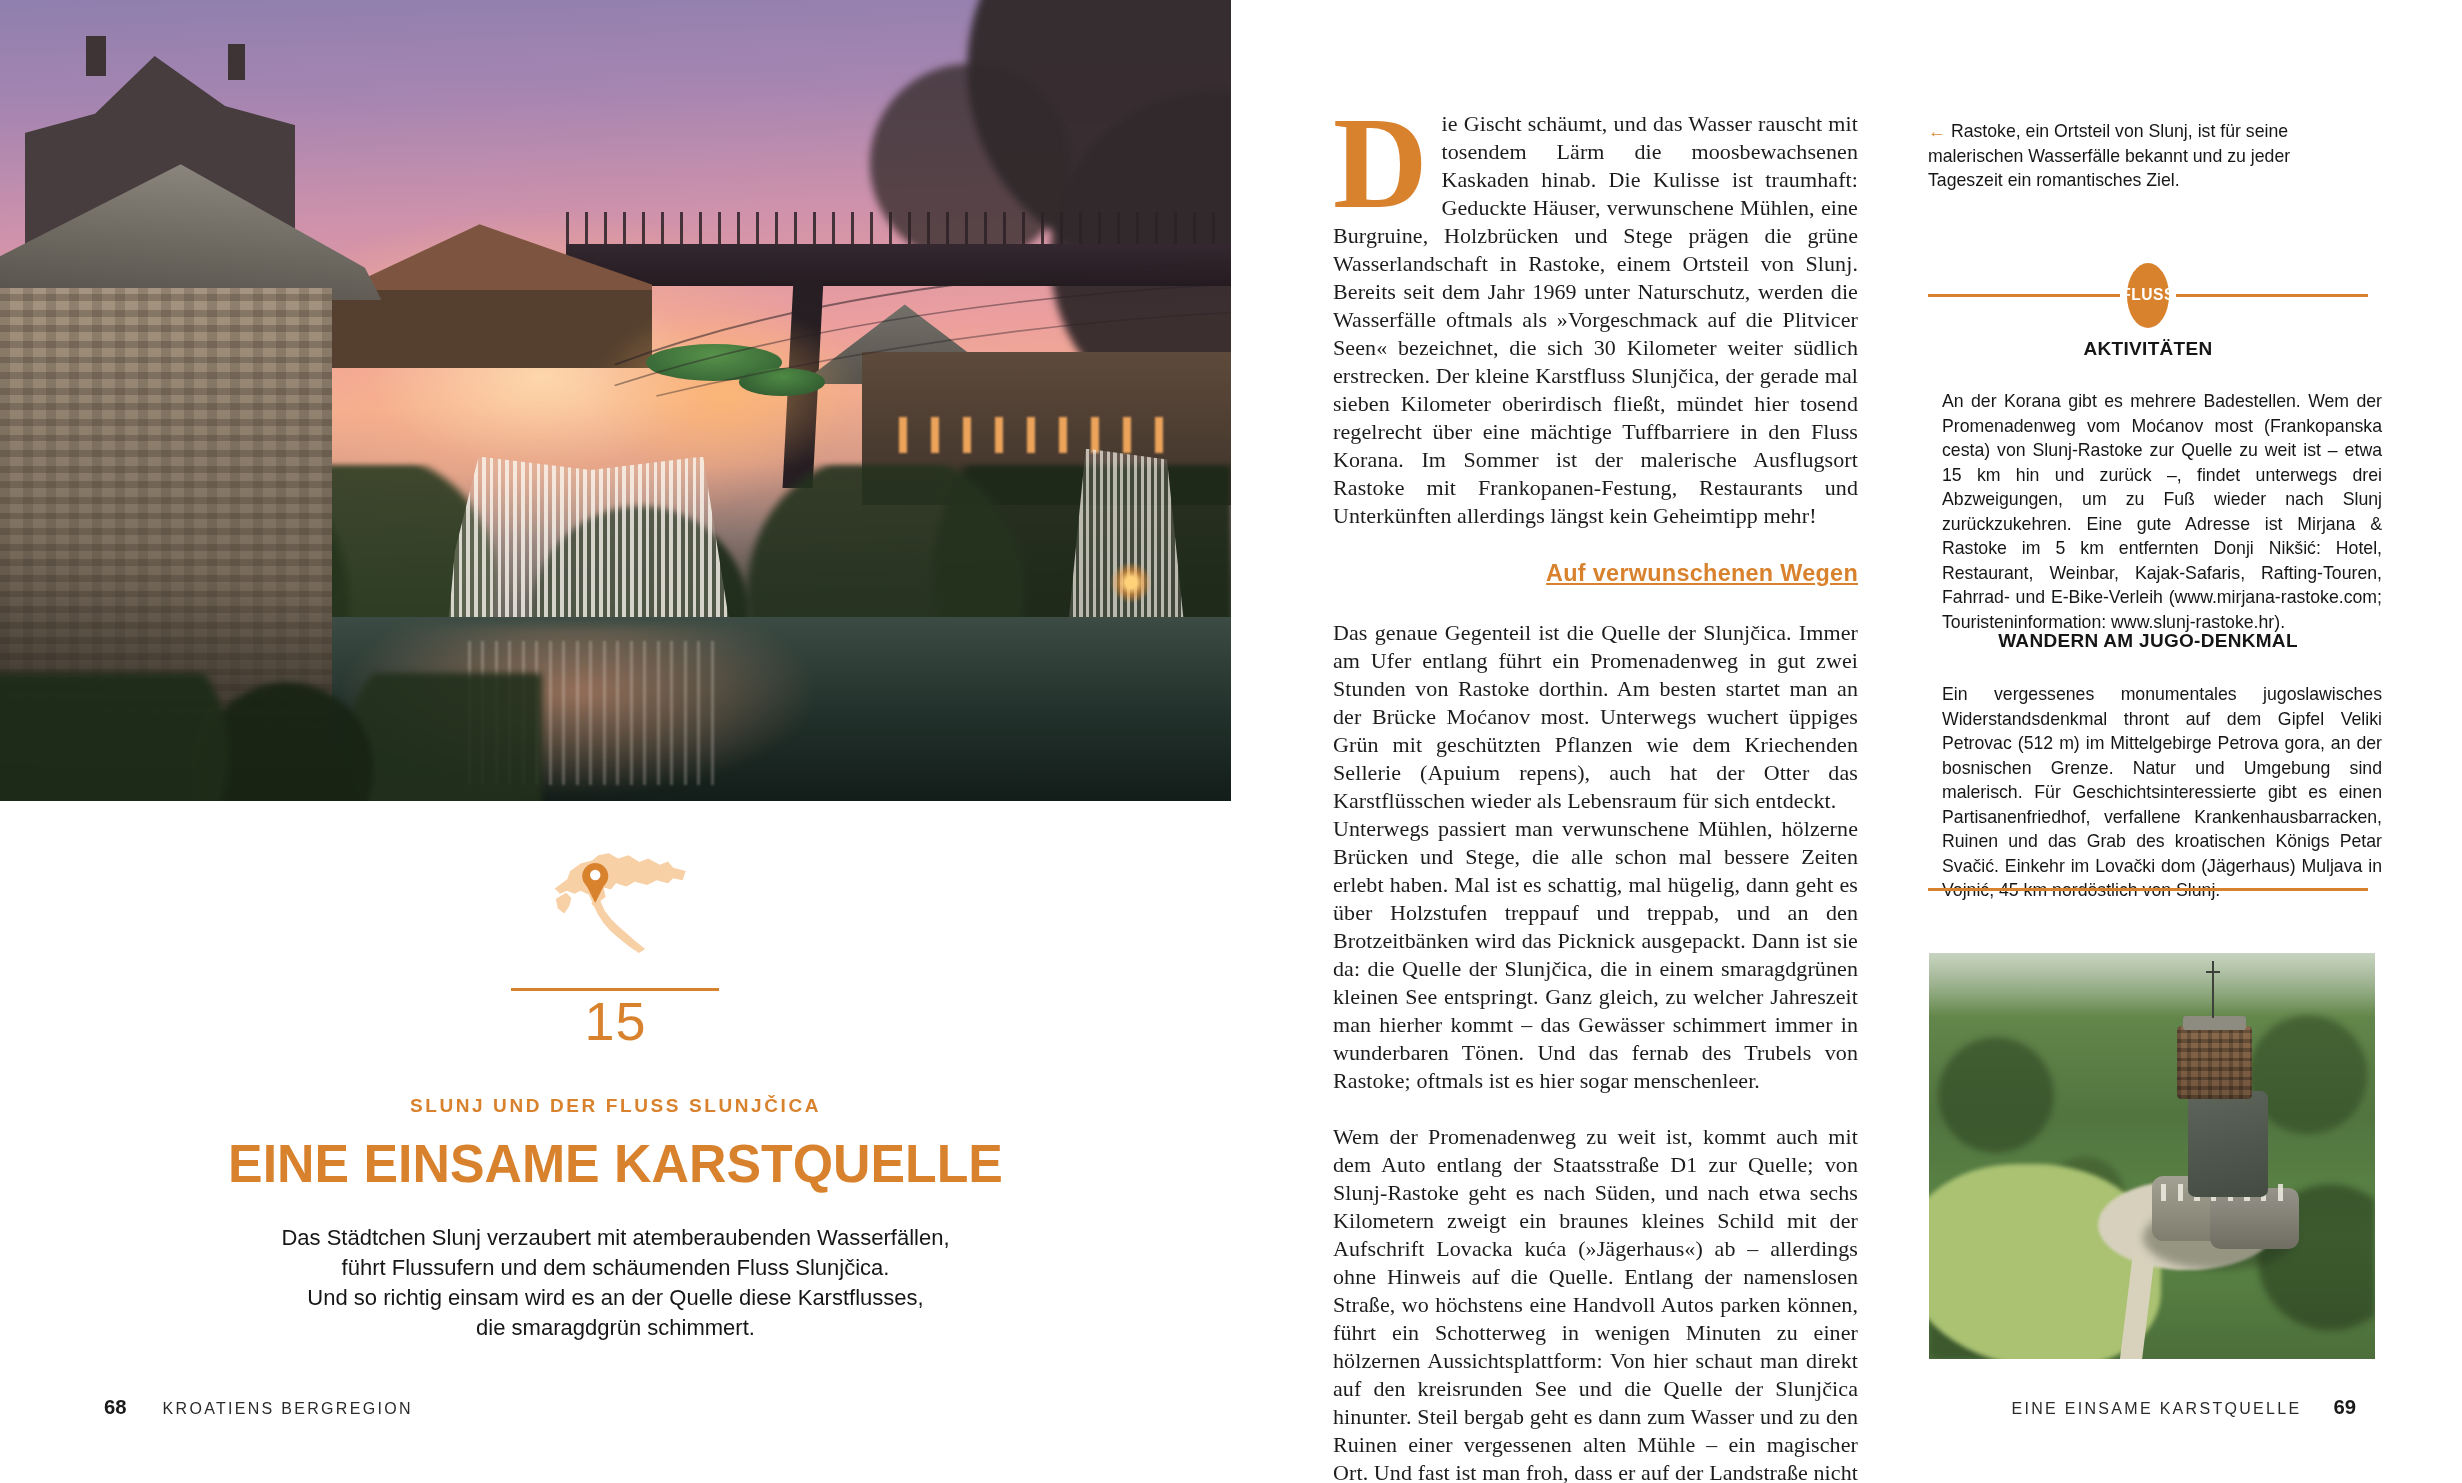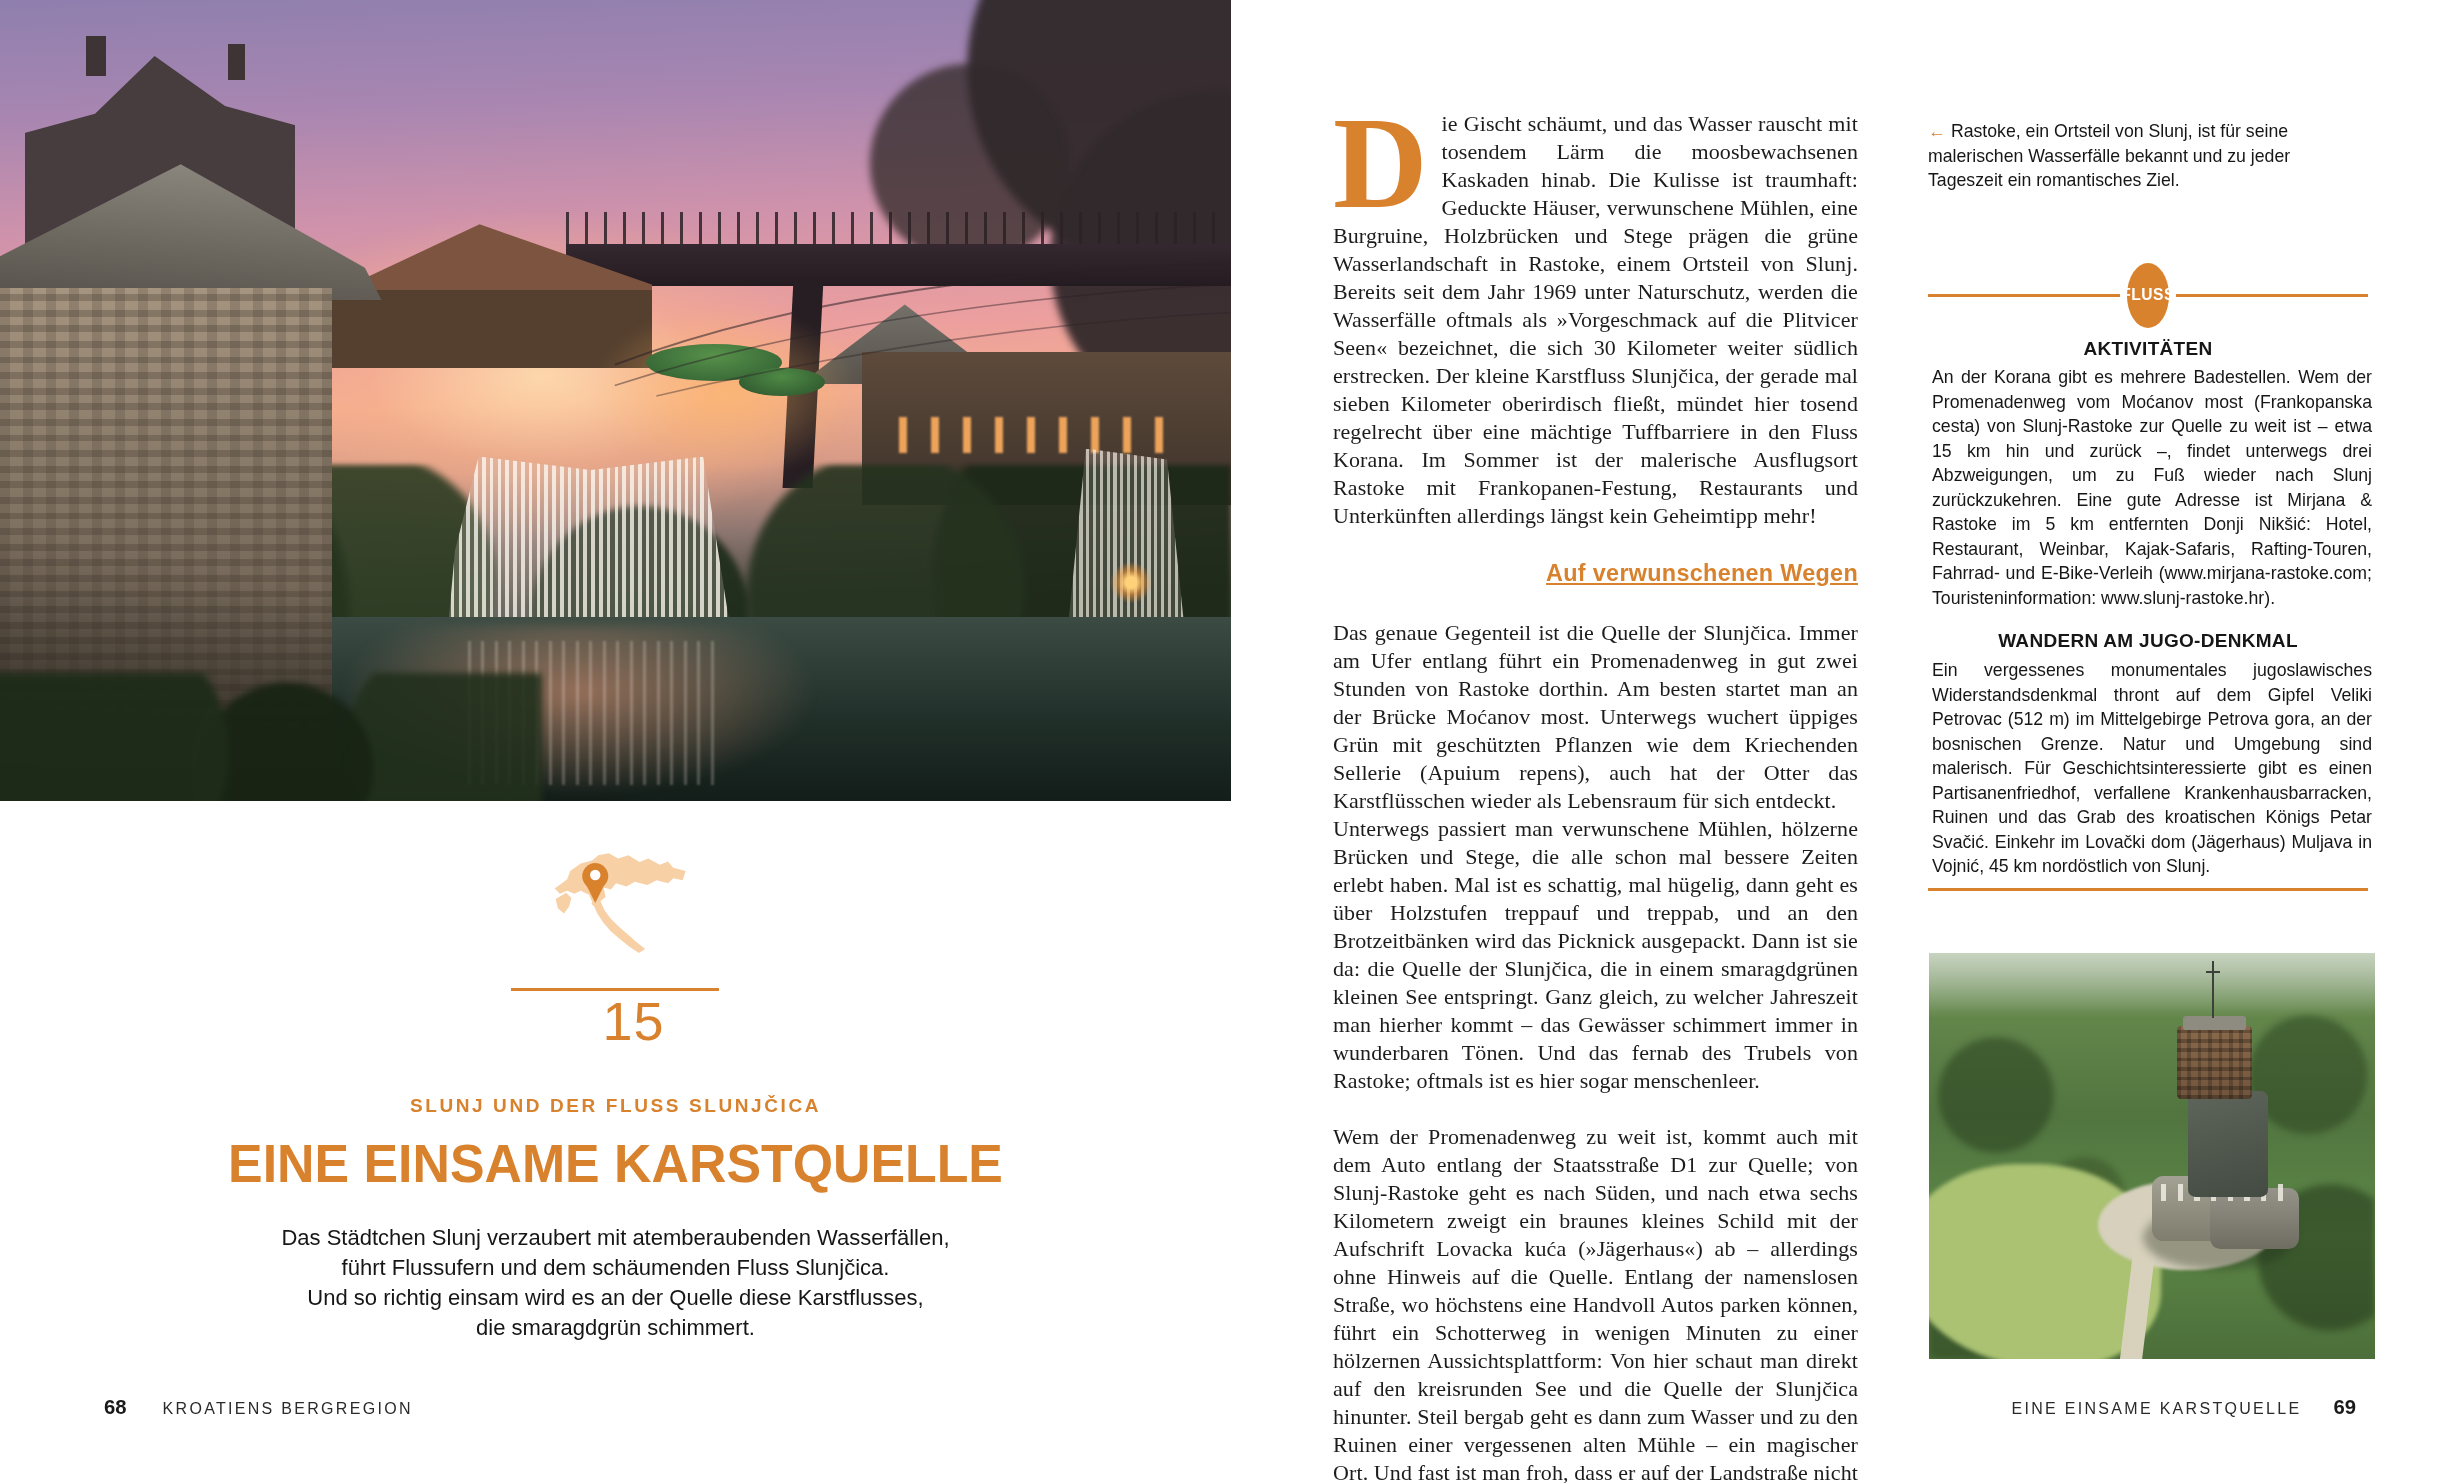--- a/index.html
+++ b/index.html
@@ -65,21 +65,21 @@
   .p1-reflect-streaks{position:absolute;left:38%;bottom:2%;width:20%;height:18%;opacity:.5;filter:blur(1px);
      background:repeating-linear-gradient(90deg,rgba(250,240,230,.5) 0 2.6px,rgba(0,0,0,0) 2.6px 13.5px);}
   .p1-bush-fg{position:absolute;left:-2%;bottom:-4%;width:46%;height:20%;filter:blur(3.1px);
      background:radial-gradient(circle at 20% 50%,rgba(30,44,24,.95) 0 30%,rgba(30,44,24,0) 31%),
        radial-gradient(circle at 55% 60%,rgba(24,36,20,.95) 0 26%,rgba(24,36,20,0) 27%),
        radial-gradient(circle at 85% 45%,rgba(34,48,28,.9) 0 22%,rgba(34,48,28,0) 23%);}
 
   .locator{position:absolute;left:537px;top:831px;width:156px;height:138px;}
   .divider{position:absolute;left:511px;top:988px;width:208px;height:2.6px;}
   .chapter-number{position:absolute;left:0;top:994px;width:1231px;text-align:center;
-     font-size:54px;font-weight:400;line-height:1;letter-spacing:1px;padding-left:18px;}
+     font-size:54px;font-weight:400;line-height:1;letter-spacing:1px;}
   .kicker{position:absolute;left:0;top:1095px;width:1231px;text-align:center;
      font-size:19px;font-weight:700;letter-spacing:2.6px;}
   .page-title{position:absolute;left:0;top:1135px;width:1231px;text-align:center;
      font-size:54px;font-weight:700;letter-spacing:0;line-height:1.04;transform:scaleX(.96);}
   .intro{position:absolute;left:0;top:1223px;width:1231px;text-align:center;
      font-size:22px;line-height:30px;font-weight:400;color:#161616;}
   .footer-left{position:absolute;left:104px;top:1396px;display:flex;align-items:baseline;gap:36px;}
   .footer-right{position:absolute;right:106px;top:1396px;display:flex;align-items:baseline;gap:32px;}
   .pagenum{font-size:20.3px;font-weight:700;color:#1a1a1a;}
   .running-head{font-size:16px;font-weight:400;letter-spacing:2.3px;color:#2a2a2a;}
@@ -101,21 +101,21 @@
   .captions{position:absolute;left:0;top:119px;width:100%;text-align:left;}
   .caption{margin:0;}
   .cap-arrow{font-weight:700;margin-right:5.2px;}
   .info-row{position:absolute;left:0;top:263px;width:100%;display:flex;align-items:center;gap:7.3px;}
   .info-rule{flex:1 1 auto;height:2.6px;}
   .info-badge{flex:0 0 auto;width:42px;height:65px;border-radius:50%;color:#ffffff;
      font-size:15.6px;font-weight:700;letter-spacing:0.5px;display:flex;align-items:center;justify-content:center;}
   .sb-heading{position:absolute;left:0;width:100%;font-size:19px;font-weight:700;letter-spacing:0.3px;text-align:center;}
   .h-akt{top:337px;}
   .h-wan{top:629px;}
-  .sb-body{position:absolute;left:4px;width:100%;text-align:justify;}
+  .sb-body{position:absolute;left:14px;width:100%;text-align:justify;margin-top:24px;}
   .b-akt{top:365px;}
   .b-wan{top:658px;}
   .rule-bottom{position:absolute;left:0;top:888px;width:100%;height:2.6px;}
 
   
   .photo2{position:absolute;left:1929px;top:953px;width:446px;height:406px;overflow:hidden;background:#5d7d46;}
   .p2-forest{position:absolute;inset:0;background:linear-gradient(180deg,#8aa07c 0%,#63874b 14%,#527540 40%,#5d8747 70%,#4c6e3a 100%);}
   .p2-haze{position:absolute;left:0;top:0;width:100%;height:16%;background:linear-gradient(180deg,rgba(214,224,208,.8),rgba(214,224,208,0));}
   .p2-texture{position:absolute;inset:0;filter:blur(3.1px);
      background:radial-gradient(circle at 15% 35%,rgba(36,58,28,.5) 0 12%,rgba(36,58,28,0) 13%),

